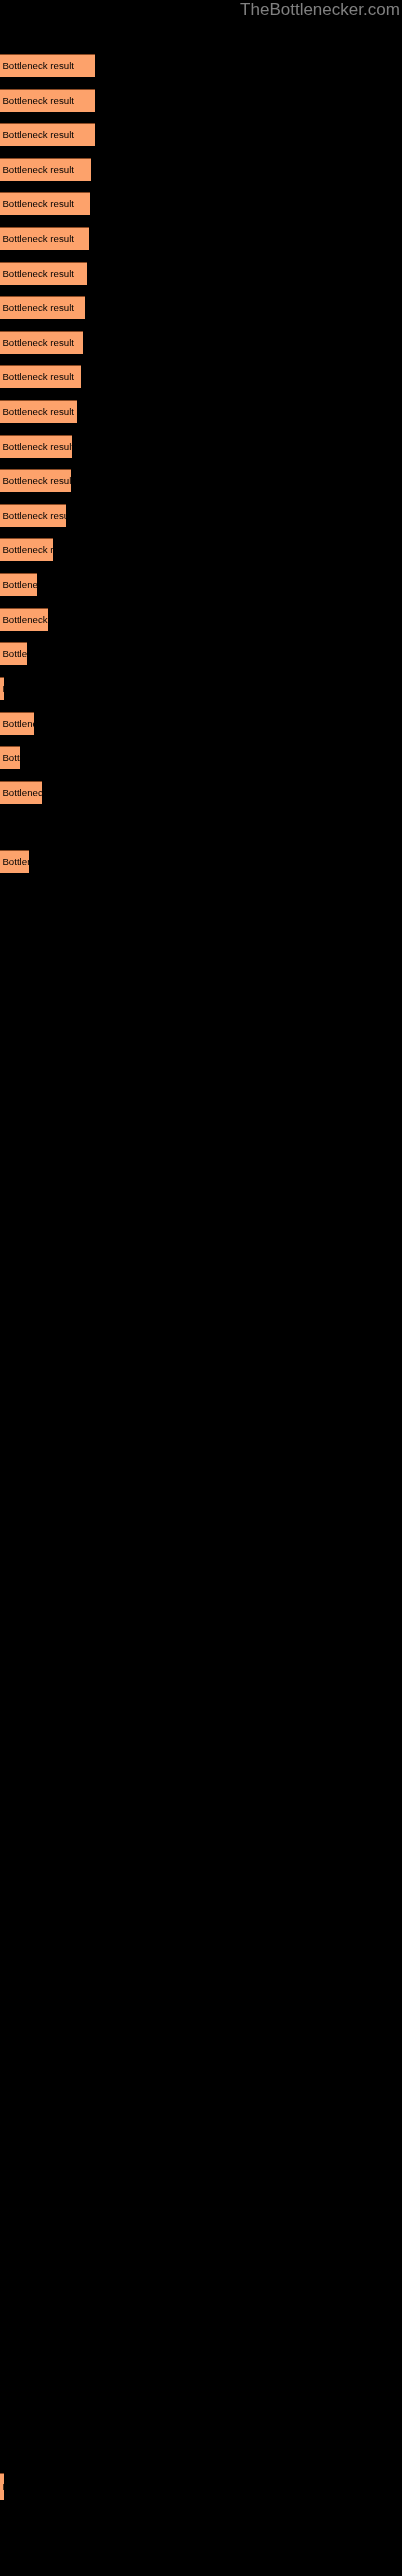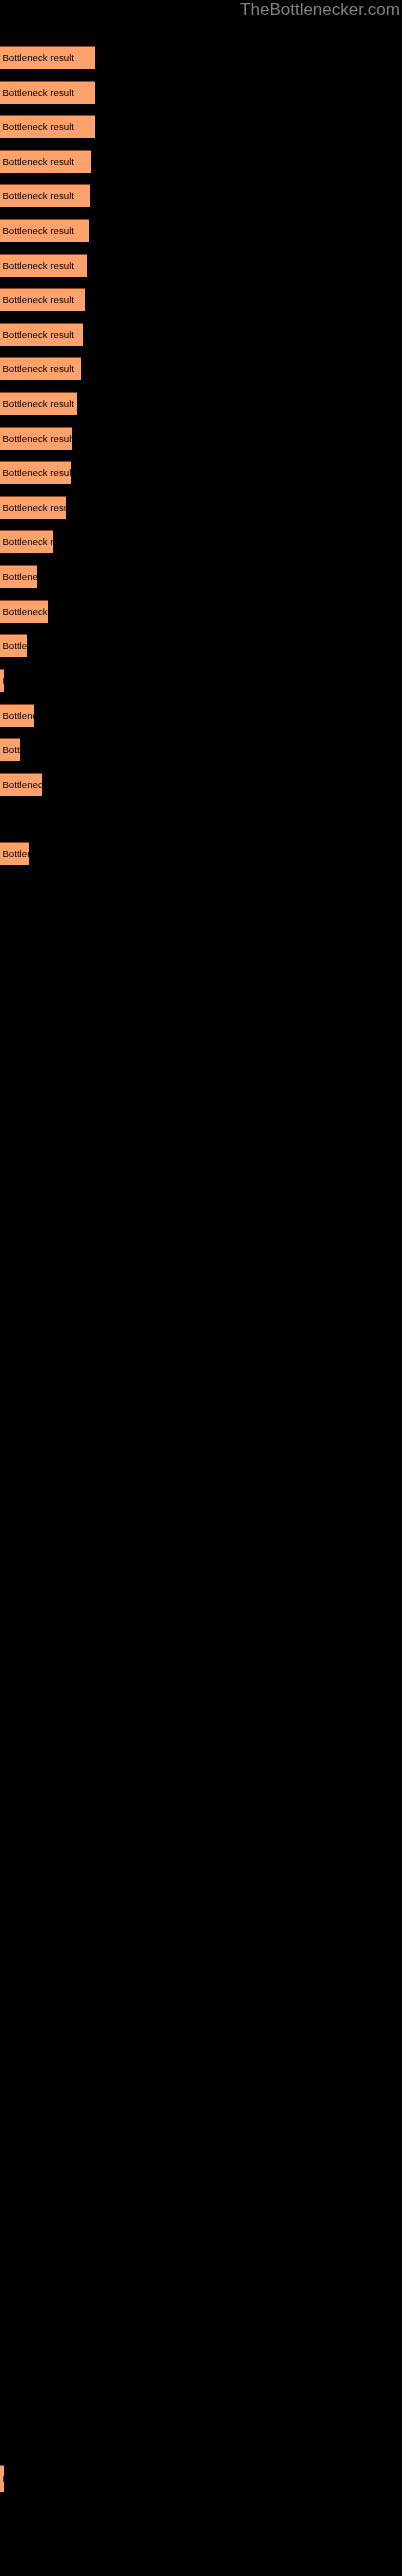--- a/index.html
+++ b/index.html
@@ -39,21 +39,21 @@
     width: 403px;
     height: 2576px;
   }
   .bar-row {
     position: absolute;
     left: 0;
   }
   .bar {
     position: absolute;
     left: 0;
-    top: 0;
+    top: 8px;
     background: #fda26b;
     border-top: 0.8px solid #8a4a24;
     box-sizing: border-box;
     overflow: hidden;
     white-space: nowrap;
   }
   .bar-label {
     position: absolute;
     left: 2.4px;
     top: 50%;

